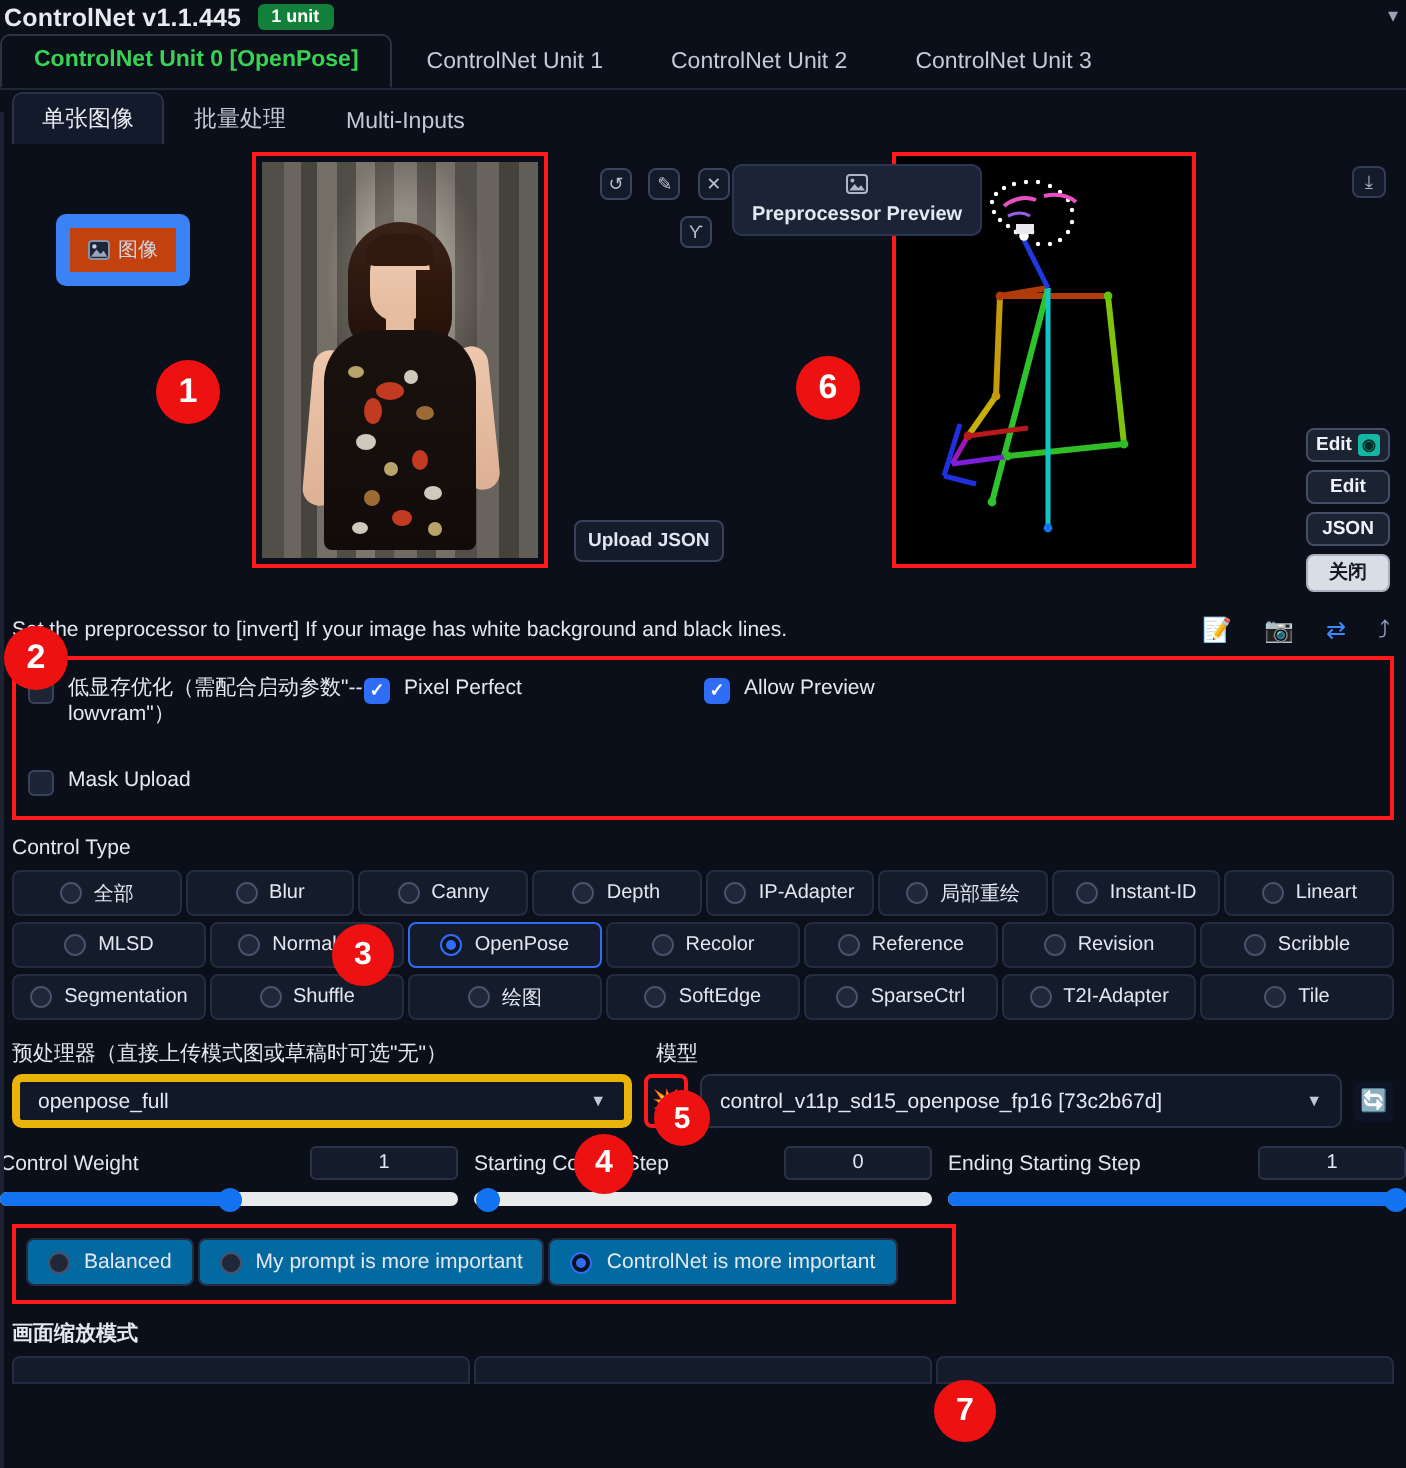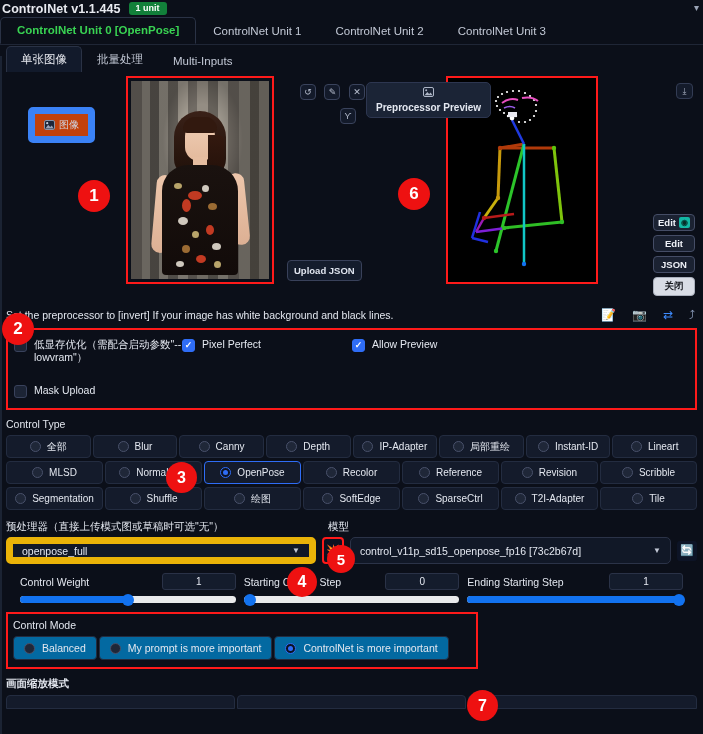--- a/index.html
+++ b/index.html
@@ -213,35 +213,35 @@
   
   .dd-labels { display: flex; padding: 0 6px; margin-top: 10px; font-size: 10.5px; color: #e2e6ee; }
   .dd-labels .l1 { width: 322px; }
   .dd-row { display: flex; align-items: center; gap: 6px; padding: 0 6px; margin-top: 3px; }
   .dd {
     height: 27px; background: #111827; border: 1px solid #2b3348; border-radius: 5px;
     display: flex; align-items: center; padding: 0 9px; font-size: 10.5px; color: #e4e8f1;
     cursor: pointer; position: relative;
   }
   .dd .caret { position: absolute; right: 9px; font-size: 8px; color: #c2c8d6; }
-  .dd-prep { width: 310px; border: 7px solid #eab308; }
+  .dd-prep { width: 310px; border: 4px solid #eab308; }
   .dd-model { flex: 1; }
   .run-btn {
     width: 22px; height: 27px; border: 2px solid #ff1a1a; border-radius: 4px;
     background: #0c1120; display:flex; align-items:center; justify-content:center;
     font-size: 11px; cursor: pointer;
   }
   .refresh-btn {
     width: 20px; height: 20px; border-radius: 3px; background: #0d1426;
     color: #4aa3ff; font-size: 11px; display:flex; align-items:center; justify-content:center;
     cursor: pointer;
   }
 
   
-  .sl-row { display: flex; gap: 8px; padding: 0 20px; margin-top: 9px; justify-content: flex-end; }
+  .sl-row { display: flex; gap: 8px; padding: 0 0; margin-top: 9px; justify-content: flex-end; }
   .sl { flex: 1; }
   .sl-head { display: flex; align-items: center; justify-content: space-between; }
   .sl-label { font-size: 10.5px; color: #e2e6ee; }
   .sl-val {
     width: 74px; height: 17px; background: #141c2c; border: 1px solid #2a3247;
     border-radius: 3px; font-size: 10px; color: #e4e8f1;
     display: flex; align-items: center; justify-content: center; cursor: text;
   }
   .track {
     position: relative; height: 7px; border-radius: 4px; margin-top: 6px;
@@ -614,21 +614,20 @@
         <span class="sl-val">1</span>
       </div>
       <div class="track">
         <div class="fill" style="width:100%"></div>
         <div class="knob" style="left:98%"></div>
       </div>
     </div>
   </div>
 
   <div class="cm-block">
-    <div class="cm-label">Control Mode</div>
     <div class="cm-row">
       <div class="cm-item">
         <span class="radio"></span>
           <span>Balanced</span>
       </div>
       <div class="cm-item">
         <span class="radio"></span>
           <span>My prompt is more important</span>
       </div>
       <div class="cm-item">

